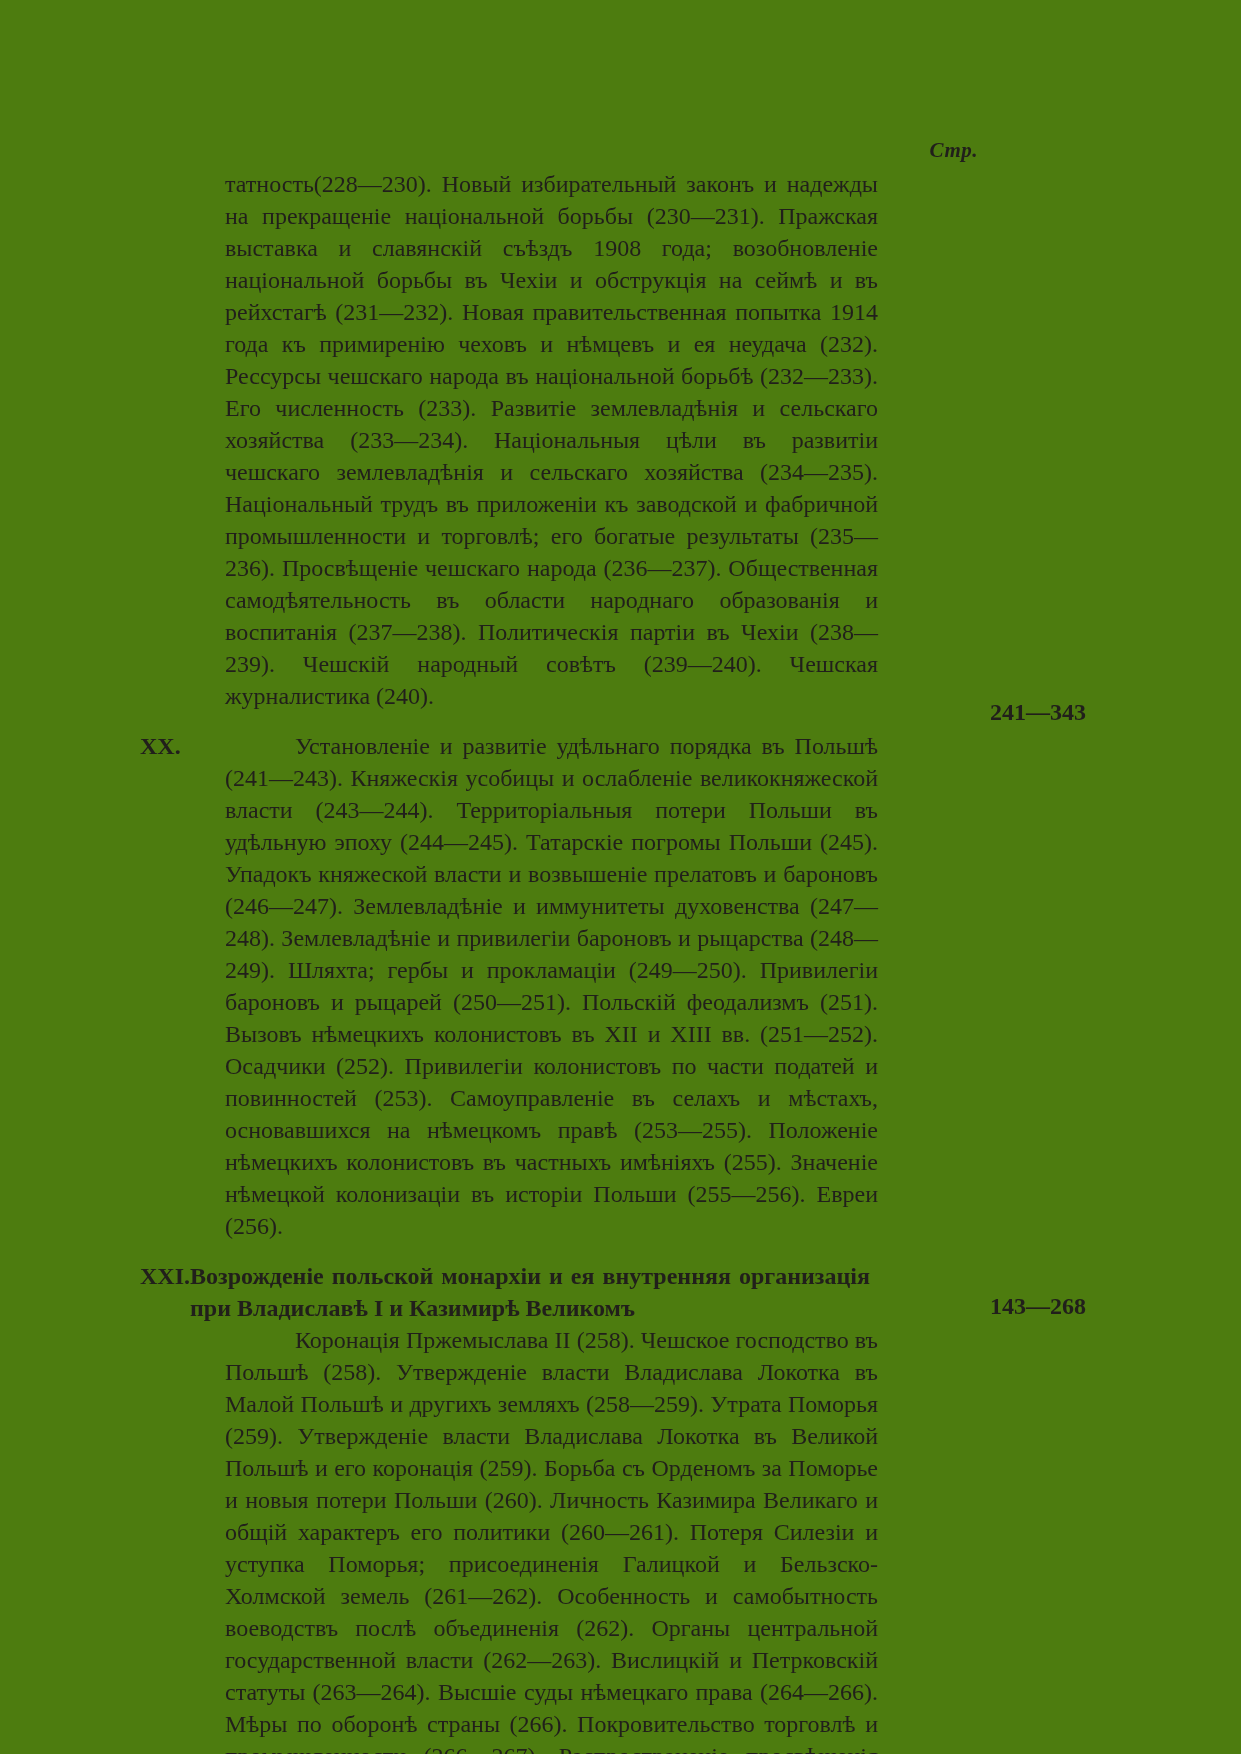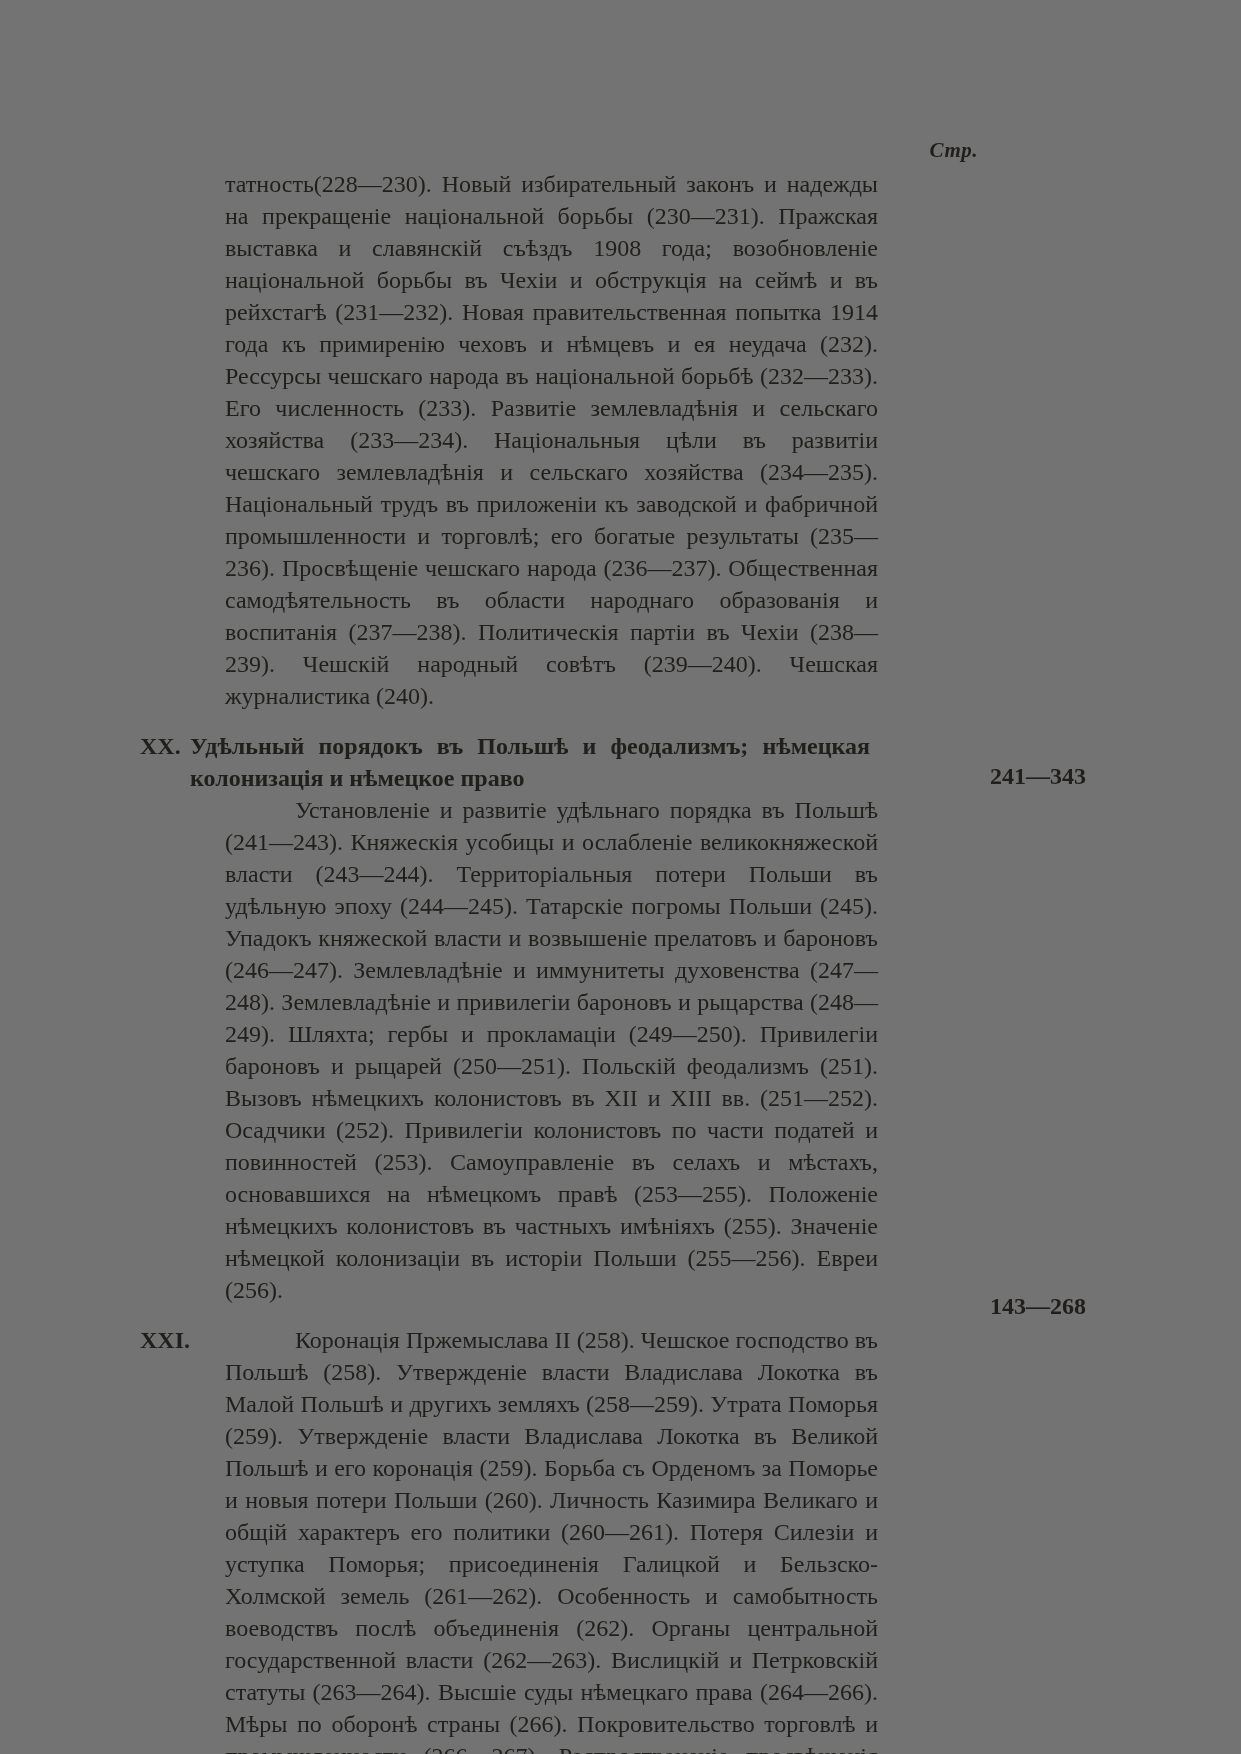--- a/index.html
+++ b/index.html
@@ -6,21 +6,21 @@
   html, body {
     margin: 0;
     padding: 0;
     background: #e9e7e1;
   }
   .sheet {
     position: relative;
     width: 1241px;
     height: 1754px;
     margin: 0 auto;
-    background: #737373;
+    background: #4d7c0f;
     color: #211f1b;
     font-family: "Liberation Serif", "DejaVu Serif", serif;
     overflow: hidden;
   }
   .str-header {
     position: absolute;
     top: 138px;
     right: 263px;
     font-size: 21px;
     font-style: italic;
@@ -77,28 +77,28 @@
 
   <div class="str-header">Стр.</div>
 
   <div class="content">
 
     <p class="body">татность(228—230). Новый избирательный законъ и надежды на прекращеніе національной борьбы (230—231). Пражская выставка и славянскій съѣздъ 1908 года; возобновленіе національной борьбы въ Чехіи и обструкція на сеймѣ и въ рейхстагѣ (231—232). Новая правительственная попытка 1914 года къ примиренію чеховъ и нѣмцевъ и ея неудача (232). Рессурсы чешскаго народа въ національной борьбѣ (232—233). Его численность (233). Развитіе землевладѣнія и сельскаго хозяйства (233—234). Національныя цѣли въ развитіи чешскаго землевладѣнія и сельскаго хозяйства (234—235). Національный трудъ въ приложеніи къ заводской и фабричной промышленности и торговлѣ; его богатые результаты (235—236). Просвѣщеніе чешскаго народа (236—237). Общественная самодѣятельность въ области народнаго образованія и воспитанія (237—238). Политическія партіи въ Чехіи (238—239). Чешскій народный совѣтъ (239—240). Чешская журналистика (240).</p>
 
     <div class="entry">
       <div class="entry-heading">
         <span class="entry-number">XX.</span>
-        <span class="heading-inner">Удѣльный порядокъ въ Польшѣ и феодализмъ; нѣмецкая колонизація и нѣмецкое право</span>
         <span class="entry-pages">241—343</span>
       </div>
       <p class="body indent-first">Установленіе и развитіе удѣльнаго порядка въ Польшѣ (241—243). Княжескія усобицы и ослабленіе великокняжеской власти (243—244). Территоріальныя потери Польши въ удѣльную эпоху (244—245). Татарскіе погромы Польши (245). Упадокъ княжеской власти и возвышеніе прелатовъ и бароновъ (246—247). Землевладѣніе и иммунитеты духовенства (247—248). Землевладѣніе и привилегіи бароновъ и рыцарства (248—249). Шляхта; гербы и прокламаціи (249—250). Привилегіи бароновъ и рыцарей (250—251). Польскій феодализмъ (251). Вызовъ нѣмецкихъ колонистовъ въ XII и XIII вв. (251—252). Осадчики (252). Привилегіи колонистовъ по части податей и повинностей (253). Самоуправленіе въ селахъ и мѣстахъ, основавшихся на нѣмецкомъ правѣ (253—255). Положеніе нѣмецкихъ колонистовъ въ частныхъ имѣніяхъ (255). Значеніе нѣмецкой колонизаціи въ исторіи Польши (255—256). Евреи (256).</p>
     </div>
 
     <div class="entry">
       <div class="entry-heading">
         <span class="entry-number">XXI.</span>
+        <span class="heading-inner">Возрожденіе польской монархіи и ея внутренняя организація при Владиславѣ I и Казимирѣ Великомъ</span>
         <span class="entry-pages">143—268</span>
       </div>
       <p class="body indent-first">Коронація Пржемыслава II (258). Чешское господство въ Польшѣ (258). Утвержденіе власти Владислава Локотка въ Малой Польшѣ и другихъ земляхъ (258—259). Утрата Поморья (259). Утвержденіе власти Владислава Локотка въ Великой Польшѣ и его коронація (259). Борьба съ Орденомъ за Поморье и новыя потери Польши (260). Личность Казимира Великаго и общій характеръ его политики (260—261). Потеря Силезіи и уступка Поморья; присоединенія Галицкой и Бельзско-Холмской земель (261—262). Особенность и самобытность воеводствъ послѣ объединенія (262). Органы центральной государственной власти (262—263). Вислицкій и Петрковскій статуты (263—264). Высшіе суды нѣмецкаго права (264—266). Мѣры по оборонѣ страны (266). Покровительство торговлѣ и промышленности (266—267). Распространеніе просвѣщенія (267). Положеніе королевской власти при Казимирѣ Великомъ (267—268).</p>
     </div>
 
   </div>
 </div>
 
 </body></html>

